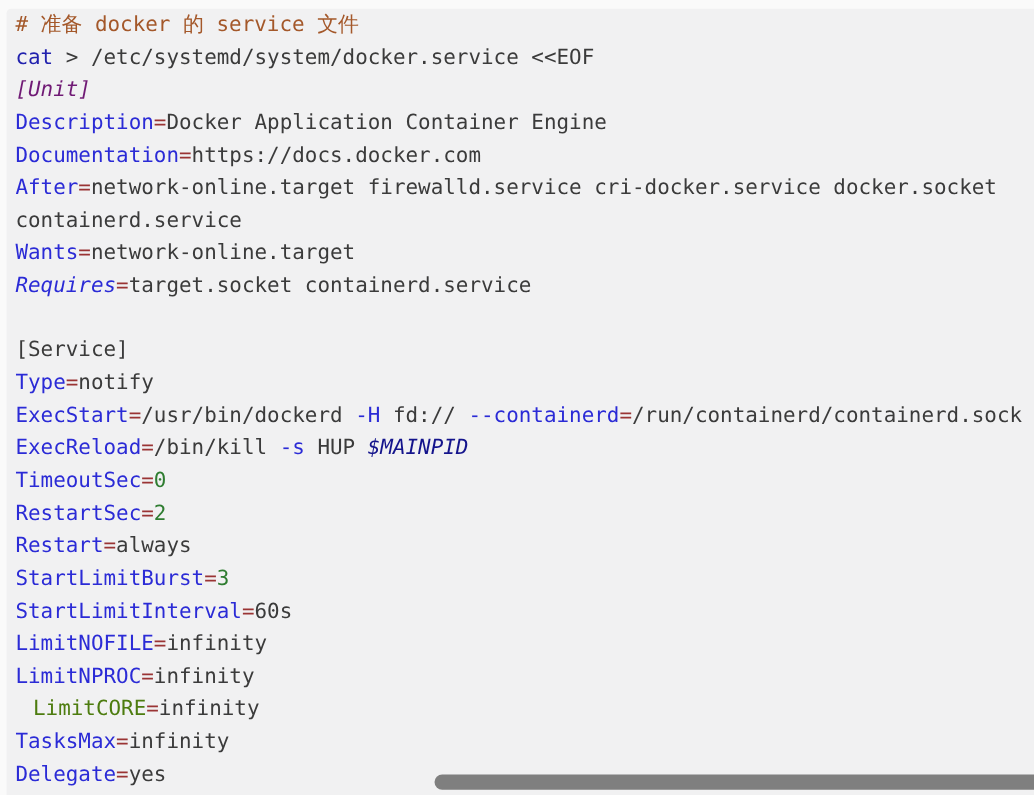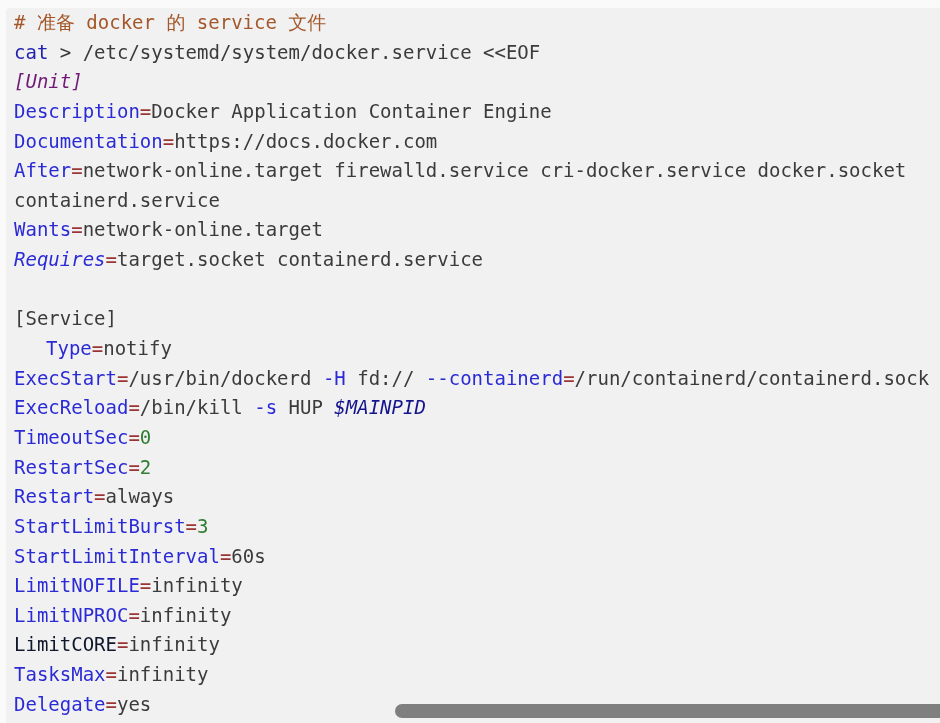--- a/index.html
+++ b/index.html
@@ -55,28 +55,28 @@
       <div class="line"><span style="color: rgb(34, 34, 174);">cat</span><span style="color: rgb(59, 59, 59);"> &gt; /etc/systemd/system/docker.service &lt;&lt;EOF</span></div>
       <div class="line"><span style="color: #701a75; font-style: italic;">[Unit]</span></div>
       <div class="line"><span style="color: rgb(43, 43, 214);">Description</span><span style="color: rgb(154, 52, 52);">=</span><span style="color: rgb(59, 59, 59);">Docker Application Container Engine</span></div>
       <div class="line"><span style="color: rgb(43, 43, 214);">Documentation</span><span style="color: rgb(154, 52, 52);">=</span><span style="color: rgb(59, 59, 59);">https://docs.docker.com</span></div>
       <div class="line"><span style="color: rgb(43, 43, 214);">After</span><span style="color: rgb(154, 52, 52);">=</span><span style="color: rgb(59, 59, 59);">network-online.target firewalld.service cri-docker.service docker.socket</span></div>
       <div class="line"><span style="color: rgb(59, 59, 59);">containerd.service</span></div>
       <div class="line"><span style="color: rgb(43, 43, 214);">Wants</span><span style="color: rgb(154, 52, 52);">=</span><span style="color: rgb(59, 59, 59);">network-online.target</span></div>
       <div class="line"><span style="color: rgb(43, 43, 214); font-style: italic;">Requires</span><span style="color: rgb(154, 52, 52);">=</span><span style="color: rgb(59, 59, 59);">target.socket containerd.service</span></div>
       <div class="line"> </div>
       <div class="line"><span style="color: rgb(59, 59, 59);">[Service]</span></div>
-      <div class="line"><span style="color: rgb(43, 43, 214); margin-left: 32px;">Type</span><span style="color: rgb(154, 52, 52);">=</span><span style="color: rgb(59, 59, 59);">notify</span></div>
+      <div class="line"><span style="color: rgb(43, 43, 214);">Type</span><span style="color: rgb(154, 52, 52);">=</span><span style="color: rgb(59, 59, 59);">notify</span></div>
       <div class="line"><span style="color: rgb(43, 43, 214);">ExecStart</span><span style="color: rgb(154, 52, 52);">=</span><span style="color: rgb(59, 59, 59);">/usr/bin/dockerd </span><span style="color: rgb(43, 43, 214);">-H</span><span style="color: rgb(59, 59, 59);"> fd:// </span><span style="color: rgb(43, 43, 214);">--containerd</span><span style="color: rgb(154, 52, 52);">=</span><span style="color: rgb(59, 59, 59);">/run/containerd/containerd.sock</span></div>
       <div class="line"><span style="color: rgb(43, 43, 214); text-align: center;">ExecReload</span><span style="color: rgb(154, 52, 52);">=</span><span style="color: rgb(59, 59, 59);">/bin/kill </span><span style="color: rgb(43, 43, 214);">-s</span><span style="color: rgb(59, 59, 59);"> HUP </span><span style="color: rgb(20, 20, 140); font-style: italic;">$MAINPID</span></div>
       <div class="line"><span style="color: rgb(43, 43, 214);">TimeoutSec</span><span style="color: rgb(154, 52, 52);">=</span><span style="color: rgb(47, 125, 49);">0</span></div>
       <div class="line"><span style="color: rgb(43, 43, 214);">RestartSec</span><span style="color: rgb(154, 52, 52);">=</span><span style="color: rgb(47, 125, 49);">2</span></div>
       <div class="line"><span style="color: rgb(43, 43, 214);">Restart</span><span style="color: rgb(154, 52, 52);">=</span><span style="color: rgb(59, 59, 59);">always</span></div>
       <div class="line"><span style="color: rgb(43, 43, 214);">StartLimitBurst</span><span style="color: rgb(154, 52, 52);">=</span><span style="color: rgb(47, 125, 49);">3</span></div>
       <div class="line"><span style="color: rgb(43, 43, 214);">StartLimitInterval</span><span style="color: rgb(154, 52, 52);">=</span><span style="color: rgb(59, 59, 59);">60s</span></div>
       <div class="line"><span style="color: rgb(43, 43, 214);">LimitNOFILE</span><span style="color: rgb(154, 52, 52);">=</span><span style="color: rgb(59, 59, 59);">infinity</span></div>
       <div class="line"><span style="color: rgb(43, 43, 214);">LimitNPROC</span><span style="color: rgb(154, 52, 52);">=</span><span style="color: rgb(59, 59, 59);">infinity</span></div>
-      <div class="line"><span style="color: #0f172a;">LimitCORE</span><span style="color: rgb(154, 52, 52);">=</span><span style="color: rgb(59, 59, 59);">infinity</span></div>
+      <div class="line"><span style="color: #4d7c0f; margin-left: 16px;">LimitCORE</span><span style="color: rgb(154, 52, 52);">=</span><span style="color: rgb(59, 59, 59);">infinity</span></div>
       <div class="line"><span style="color: rgb(43, 43, 214);">TasksMax</span><span style="color: rgb(154, 52, 52);">=</span><span style="color: rgb(59, 59, 59);">infinity</span></div>
       <div class="line"><span style="color: rgb(43, 43, 214);">Delegate</span><span style="color: rgb(154, 52, 52);">=</span><span style="color: rgb(59, 59, 59);">yes</span></div>
     </div>
   <div class="hscrollbar" style="background: rgb(127, 127, 127);"></div>
 </div>
 
 </body></html>

